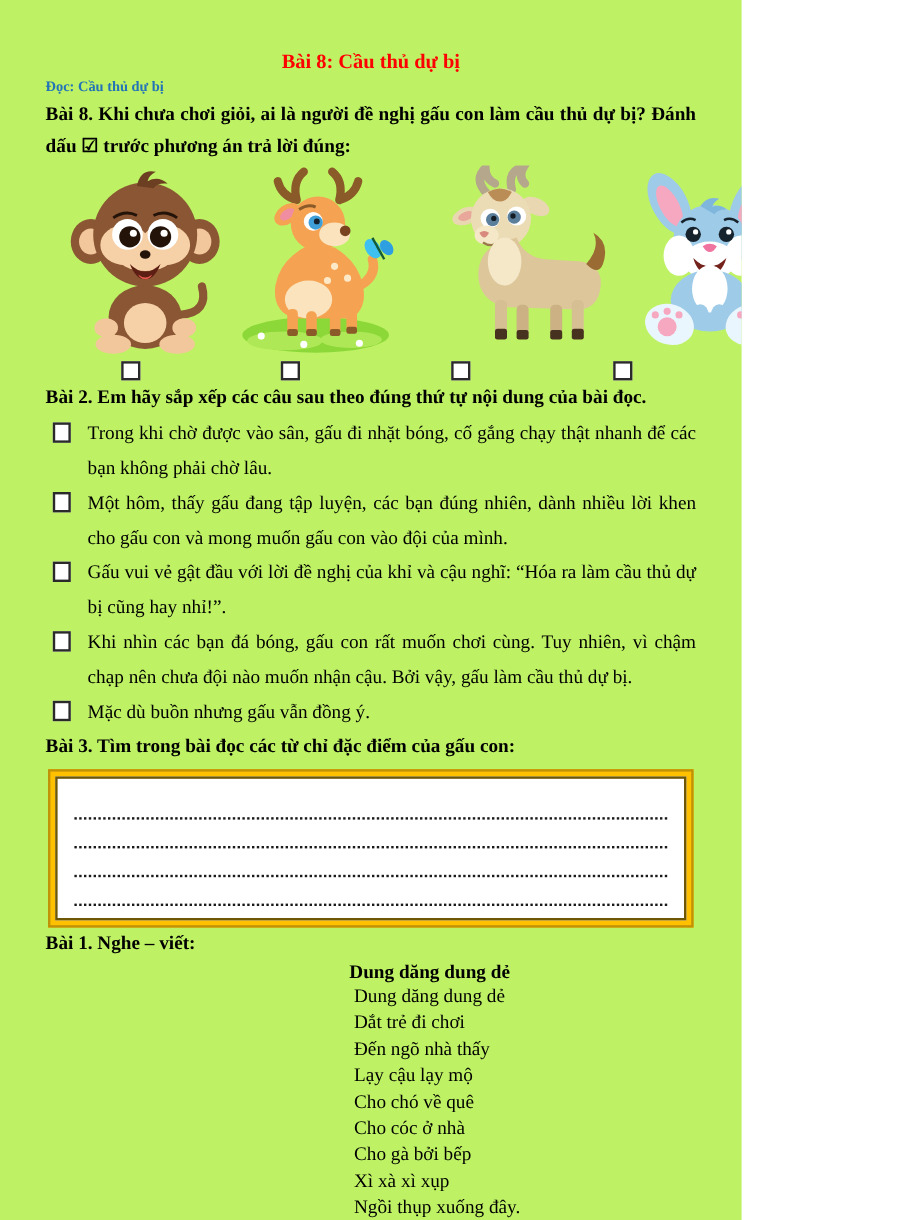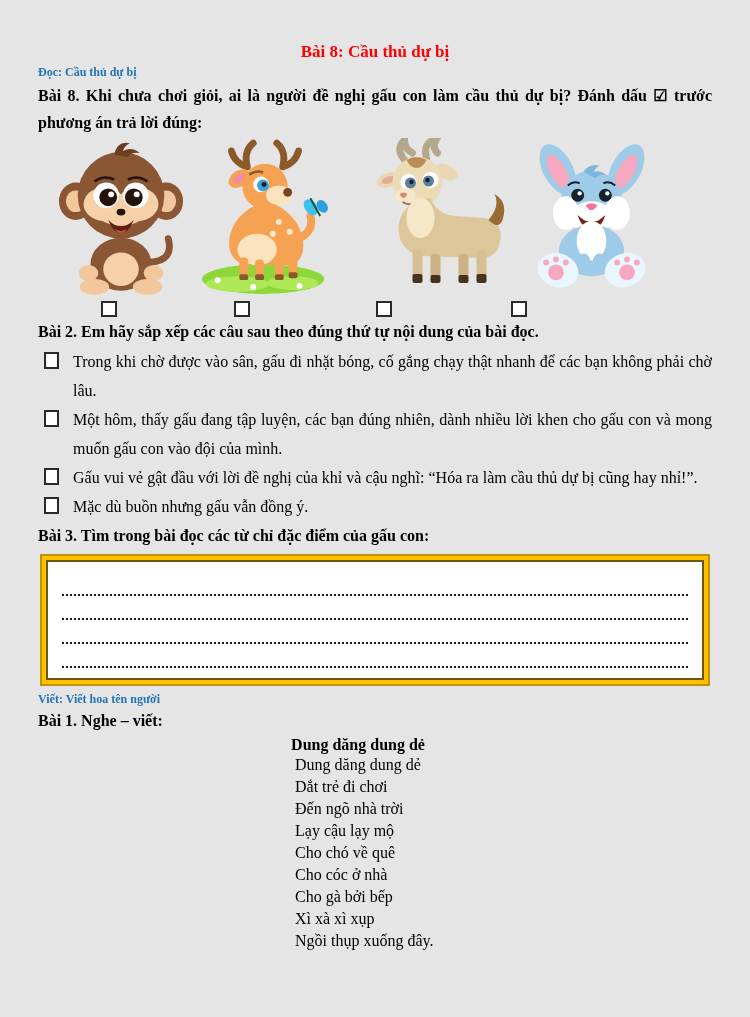--- a/index.html
+++ b/index.html
@@ -1,16 +1,16 @@
 <!DOCTYPE html>
 <html><head>
 <meta charset="utf-8">
 <style>
   html,body{margin:0;padding:0;background:#fff;}
-  .page{position:relative;width:750px;height:1017px;background:#e5e5e5;
+  .page{position:relative;width:618px;height:1017px;background:#bef264;
         font-family:"Liberation Serif","DejaVu Serif",serif;font-size:16px;color:#000;overflow:hidden;}
   .title{padding-top:42px;text-align:center;font-weight:bold;font-size:17px;color:#ff0000;}
   .blue-heading{margin:3px 38px 0 38px;font-weight:bold;font-size:12px;color:#2273b8;}
   .task-bold{margin:2px 38px 0 38px;font-weight:bold;line-height:27px;text-align:justify;}
   .images-row{position:relative;height:160px;margin-top:2px;}
   .img-slot{position:absolute;top:0;}
   .checks-row{position:relative;height:18px;margin-top:2px;}
   .checkbox{display:inline-block;width:12px;height:12px;border:2px solid #2a2a2a;background:#fff;box-sizing:content-box;}
   .checks-row .checkbox{position:absolute;top:1px;}
   .sort-list{margin:3px 38px 0 44px;}
@@ -196,45 +196,48 @@
     <div class="sort-item">
       <span class="checkbox"></span>
       <div class="sort-text">Một hôm, thấy gấu đang tập luyện, các bạn đúng nhiên, dành nhiều lời khen cho gấu con và mong muốn gấu con vào đội của mình.</div>
     </div>
     <div class="sort-item">
       <span class="checkbox"></span>
       <div class="sort-text">Gấu vui vẻ gật đầu với lời đề nghị của khỉ và cậu nghĩ: “Hóa ra làm cầu thủ dự bị cũng hay nhỉ!”.</div>
     </div>
     <div class="sort-item">
       <span class="checkbox"></span>
+      <div class="sort-text">Khi nhìn các bạn đá bóng, gấu con rất muốn chơi cùng. Tuy nhiên, vì chậm chạp nên chưa đội nào muốn nhận cậu. Bởi vậy, gấu làm cầu thủ dự bị.</div>
+    </div>
+    <div class="sort-item">
+      <span class="checkbox"></span>
       <div class="sort-text">Mặc dù buồn nhưng gấu vẫn đồng ý.</div>
     </div>
   </div>
 
   <p class="task-bold" style="line-height:24px;margin-top:3px;">Bài 3. Tìm trong bài đọc các từ chỉ đặc điểm của gấu con:</p>
 
   <div class="answer-box">
     <div class="answer-inner">
       <div class="dotline"></div>
       <div class="dotline"></div>
       <div class="dotline"></div>
       <div class="dotline"></div>
     </div>
   </div>
 
-  <div class="blue-heading" style="margin-top:6px;">Viết: Viết hoa tên người</div>
 
   <p class="task-bold" style="line-height:24px;margin-top:2px;">Bài 1. Nghe – viết:</p>
 
   <div class="poem-title">Dung dăng dung dẻ</div>
 
   <div class="poem">
     <div class="poem-line">Dung dăng dung dẻ</div>
     <div class="poem-line">Dắt trẻ đi chơi</div>
-    <div class="poem-line">Đến ngõ nhà trời</div>
+    <div class="poem-line">Đến ngõ nhà thấy</div>
     <div class="poem-line">Lạy cậu lạy mộ</div>
     <div class="poem-line">Cho chó về quê</div>
     <div class="poem-line">Cho cóc ở nhà</div>
     <div class="poem-line">Cho gà bởi bếp</div>
     <div class="poem-line">Xì xà xì xụp</div>
     <div class="poem-line">Ngồi thụp xuống đây.</div>
   </div>
 
 </div>
 

